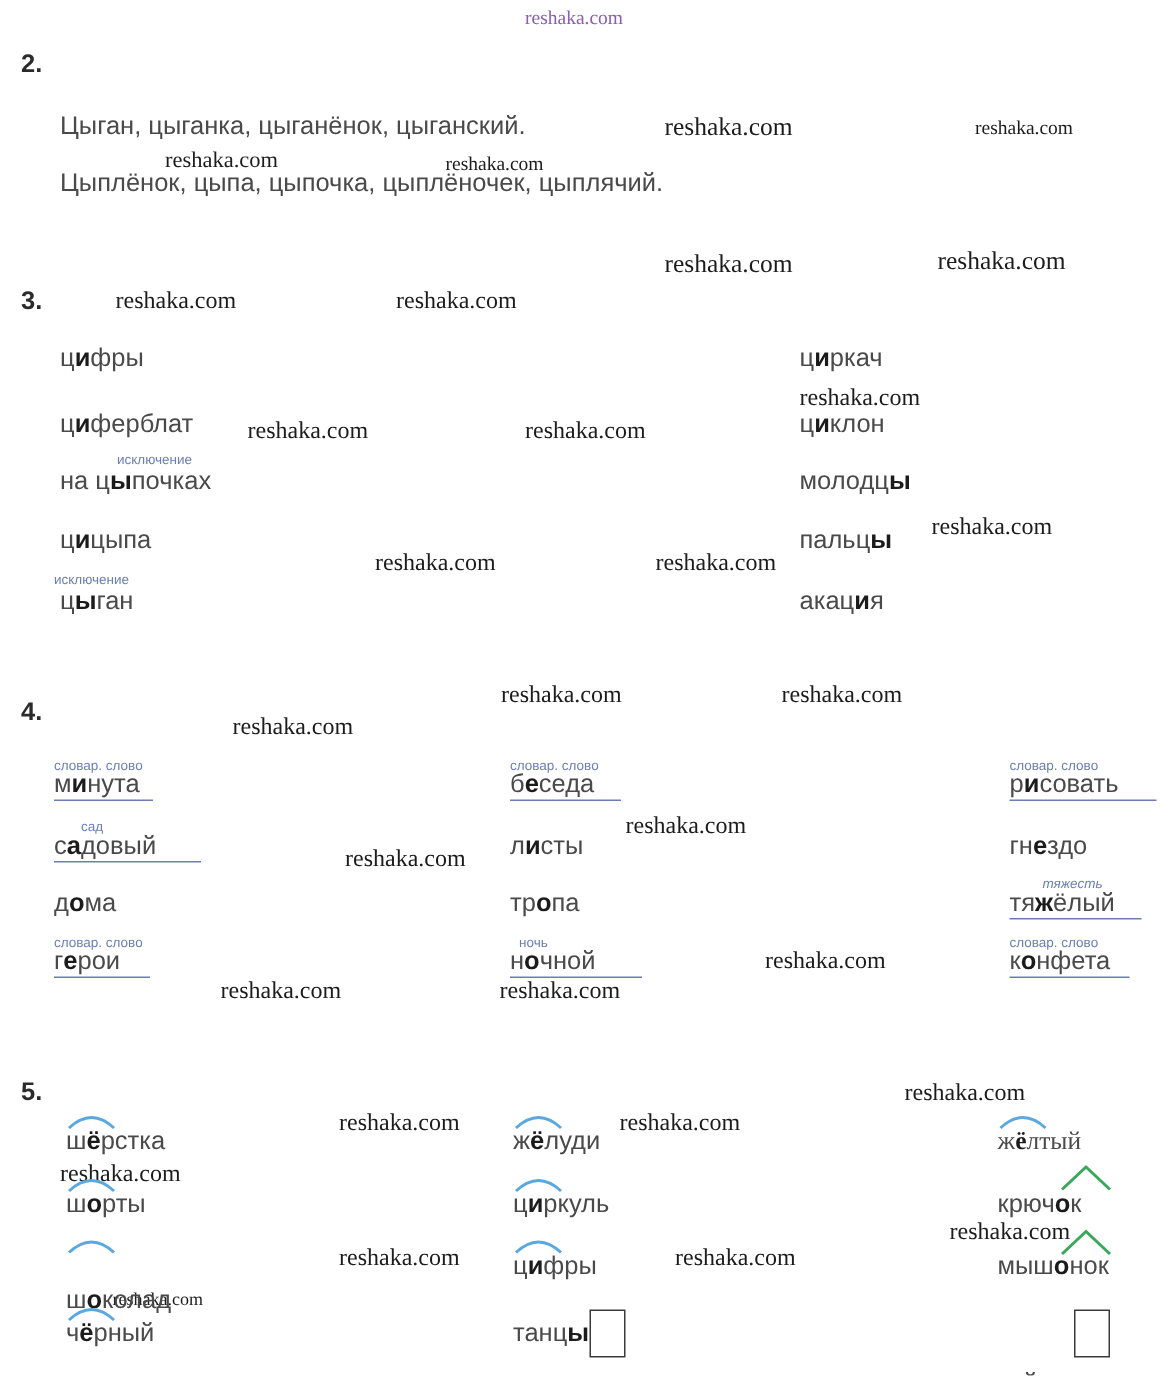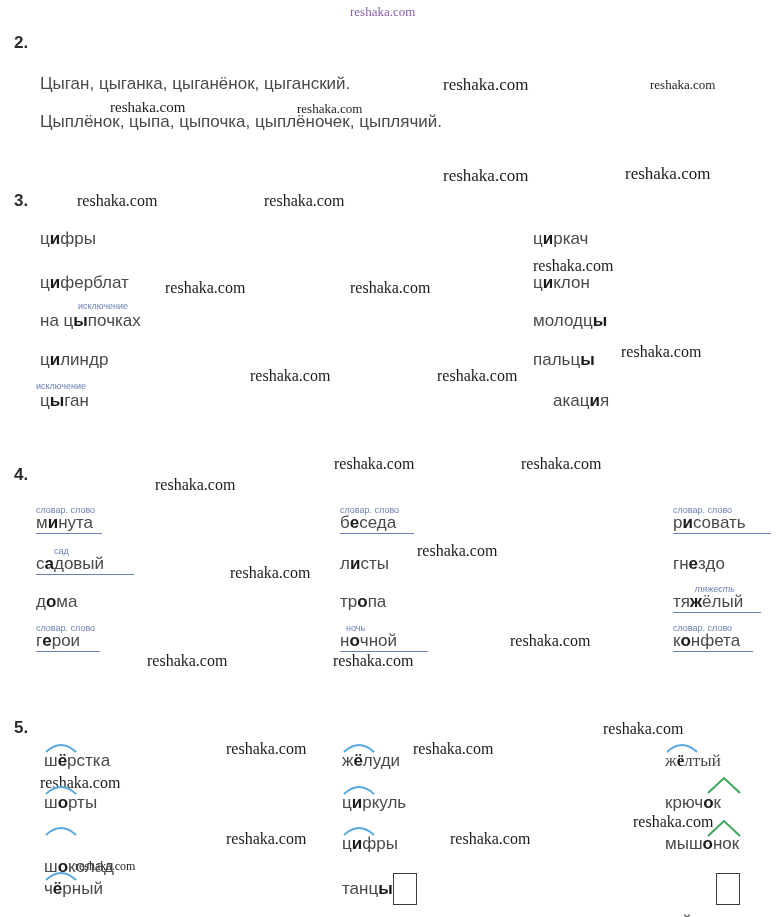--- a/index.html
+++ b/index.html
@@ -125,29 +125,29 @@
   <div class="exnum" style="left:14px; top:33px;">2.</div>
   <div class="sent" style="left:40px; top:112px;">Цыплёнок, цыпа, цыпочка, цыплёночек, цыплячий.</div>
   <div class="sent" style="left:40px; top:74px;">Цыган, цыганка, цыганёнок, цыганский.</div>
 
   <div class="exnum" style="left:14px; top:191px;">3.</div>
 
   <div class="word" style="left:40px; top:229px;"><span>ц</span><span class="hl">и</span><span>фры</span></div>
   <div class="word" style="left:40px; top:273px;"><span>ц</span><span class="hl">и</span><span>ферблат</span></div>
   <div class="note" style="left:78px; top:301px;">исключение</div>
   <div class="word" style="left:40px; top:311px;"><span>на ц</span><span class="hl">ы</span><span>почках</span></div>
-  <div class="word" style="left:40px; top:350px;"><span>ц</span><span class="hl">и</span><span>линдр</span></div>
+  <div class="word" style="left:40px; top:350px;"><span>ц</span><span class="hl">и</span><span>цыпа</span></div>
   <div class="note" style="left:36px; top:381px;">исключение</div>
   <div class="word" style="left:40px; top:391px;"><span>ц</span><span class="hl">ы</span><span>ган</span></div>
 
   <div class="word" style="left:533px; top:229px;"><span>ц</span><span class="hl">и</span><span>ркач</span></div>
   <div class="word" style="left:533px; top:273px;"><span>ц</span><span class="hl">и</span><span>клон</span></div>
   <div class="word" style="left:533px; top:311px;"><span>молодц</span><span class="hl">ы</span><span></span></div>
   <div class="word" style="left:533px; top:350px;"><span>пальц</span><span class="hl">ы</span><span></span></div>
-  <div class="word" style="left:533px; top:391px;margin-left:20px;"><span>акац</span><span class="hl">и</span><span>я</span></div>
+  <div class="word" style="left:533px; top:391px;"><span>акац</span><span class="hl">и</span><span>я</span></div>
 
   <div class="exnum" style="left:14px; top:465px;">4.</div>
 
   <div class="note" style="left:36px; top:505px;">словар. слово</div>
   <div class="word" style="left:36px; top:513px;"><span>м</span><span class="hl">и</span><span>нута</span></div>
   <div class="uline" style="left:36px; top:533px; width:66px;"></div>
 
   <div class="note" style="left:54px; top:546px;">сад</div>
   <div class="word" style="left:36px; top:554px;"><span>с</span><span class="hl">а</span><span>довый</span></div>
   <div class="uline" style="left:36px; top:574px; width:98px;"></div>

